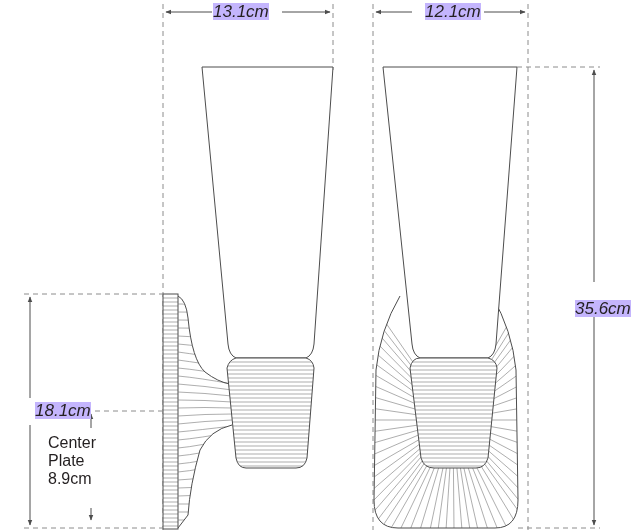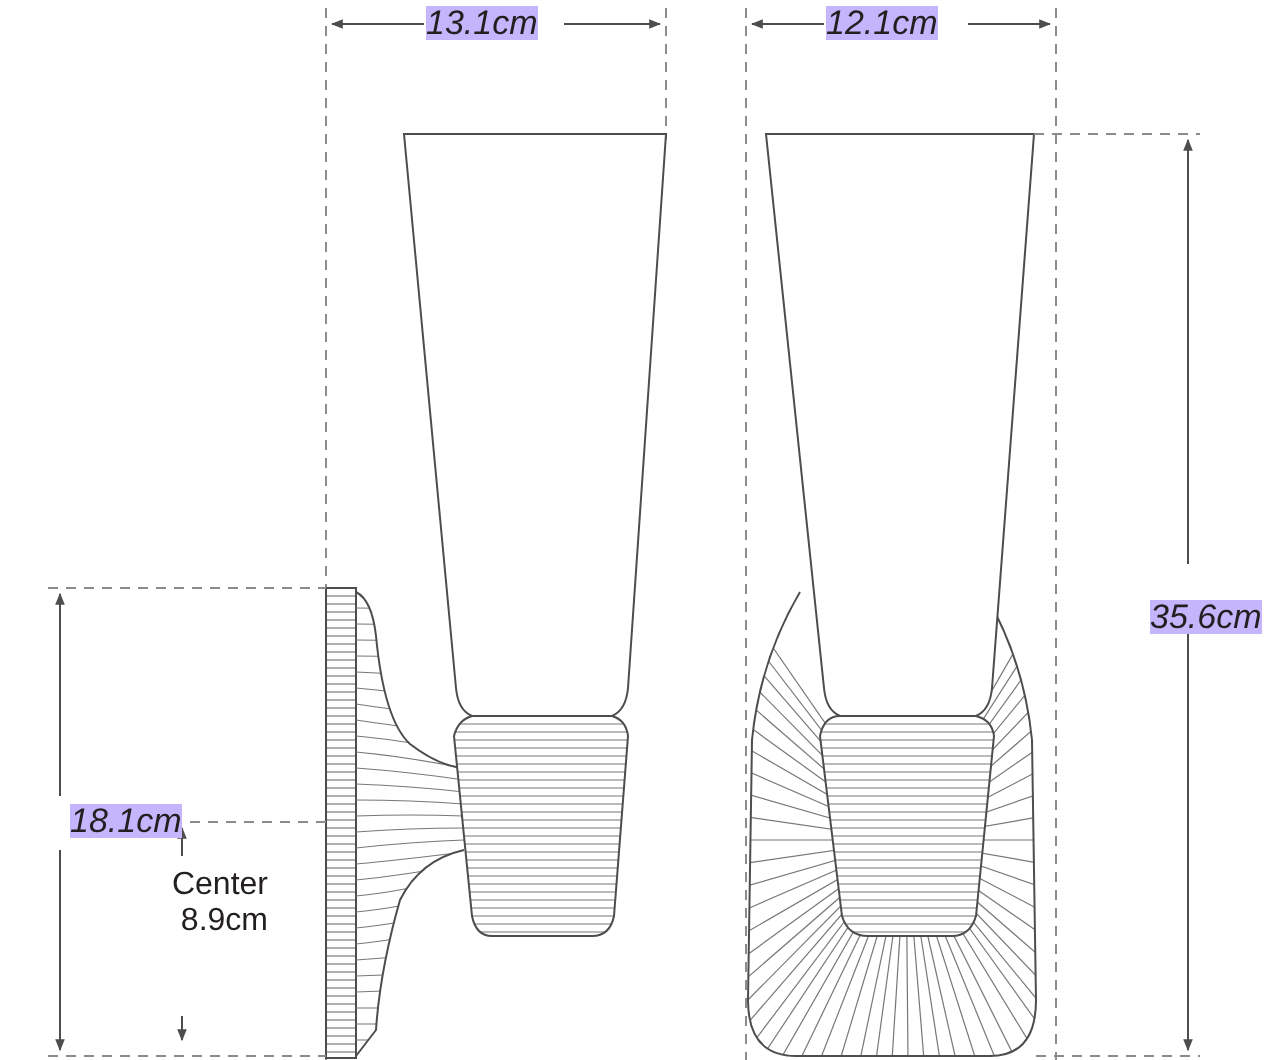--- a/index.html
+++ b/index.html
@@ -1,19 +1,19 @@
 <!DOCTYPE html>
 <html><head>
   <meta charset="utf-8">
   <style>
     html, body { margin: 0; padding: 0; background: #ffffff; }
     body { width: 634px; height: 530px; position: relative; overflow: hidden; font-family: "Liberation Sans", "DejaVu Sans", sans-serif; }
     svg { position: absolute; left: 0; top: 0; }
     .lbl { position: absolute; color: #231f20; font-size: 17px; line-height: 1; background: #c4b5fd; white-space: nowrap; font-style: italic; }
-    .center-lbl { position: absolute; color: #231f20; font-size: 16px; line-height: 18px; text-align: right; background: #fff; }
+    .center-lbl { position: absolute; color: #231f20; font-size: 16px; line-height: 18px; text-align: left; background: #fff; }
   </style>
 </head>
 <body>
 
 <svg width="634" height="530" viewBox="0 0 634 530" xmlns="http://www.w3.org/2000/svg">
   <defs>
     <marker id="arr" viewBox="0 0 10 10" refX="9" refY="5" markerWidth="6" markerHeight="6" orient="auto-start-reverse">
       <path d="M0,1 L10,5 L0,9 z" fill="#4d4d4d"></path>
     </marker>
     <clipPath id="leftCup">
@@ -295,19 +295,20 @@
 
   <g>
     <line x1="517" y1="67" x2="600" y2="67" stroke="#8c8c8c" stroke-width="1" stroke-dasharray="5,4"></line>
     <line x1="518" y1="528" x2="600" y2="528" stroke="#8c8c8c" stroke-width="1" stroke-dasharray="5,4"></line>
     <line x1="594" y1="282" x2="594" y2="70" stroke="#4d4d4d" stroke-width="1" marker-end="url(#arr)"></line>
     <line x1="594" y1="310" x2="594" y2="525" stroke="#4d4d4d" stroke-width="1" marker-end="url(#arr)"></line>
   </g>
 </svg>
 
 <div class="lbl" style="left:213px; top:3px;">13.1cm</div>
-<div class="lbl" style="left:413px; top:3px;">12.1cm</div>
+<div class="lbl" style="left:425px; top:3px;">12.1cm</div>
 <div class="lbl" style="left:575px; top:300px;">35.6cm</div>
 <div class="lbl" style="left:0px; top:402px;margin-left:35px;">18.1cm</div>
 <div class="center-lbl" style="left:48px; top:434px; width:86px;">
   <div>Center</div>
+  <div>Plate</div>
   <div>8.9cm</div>
 </div>
 
 </body></html>

